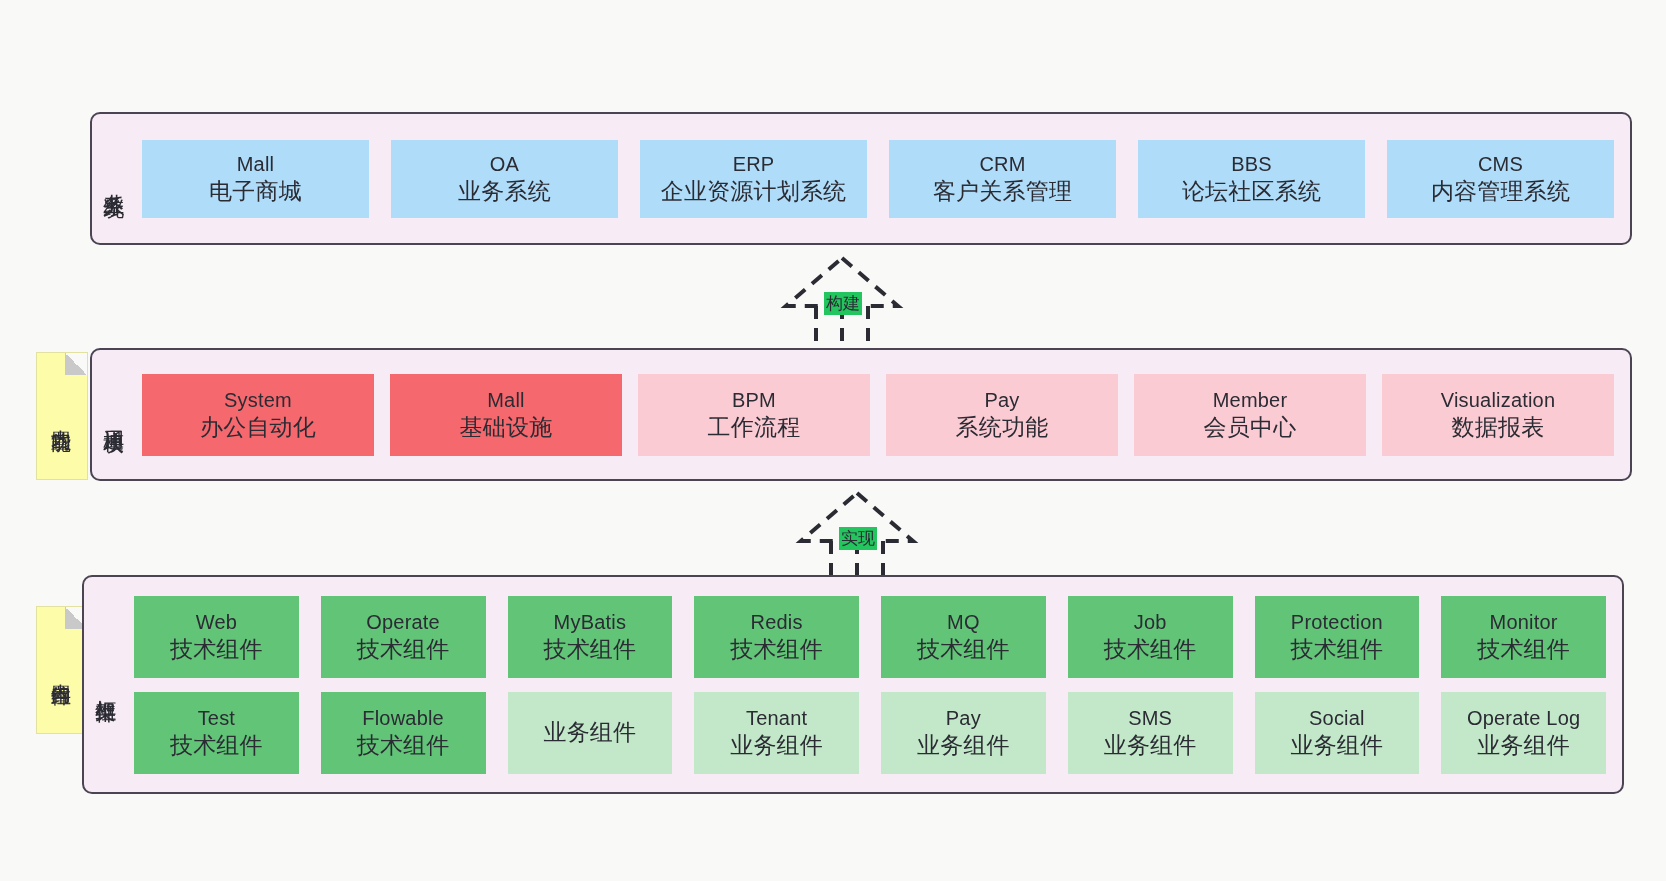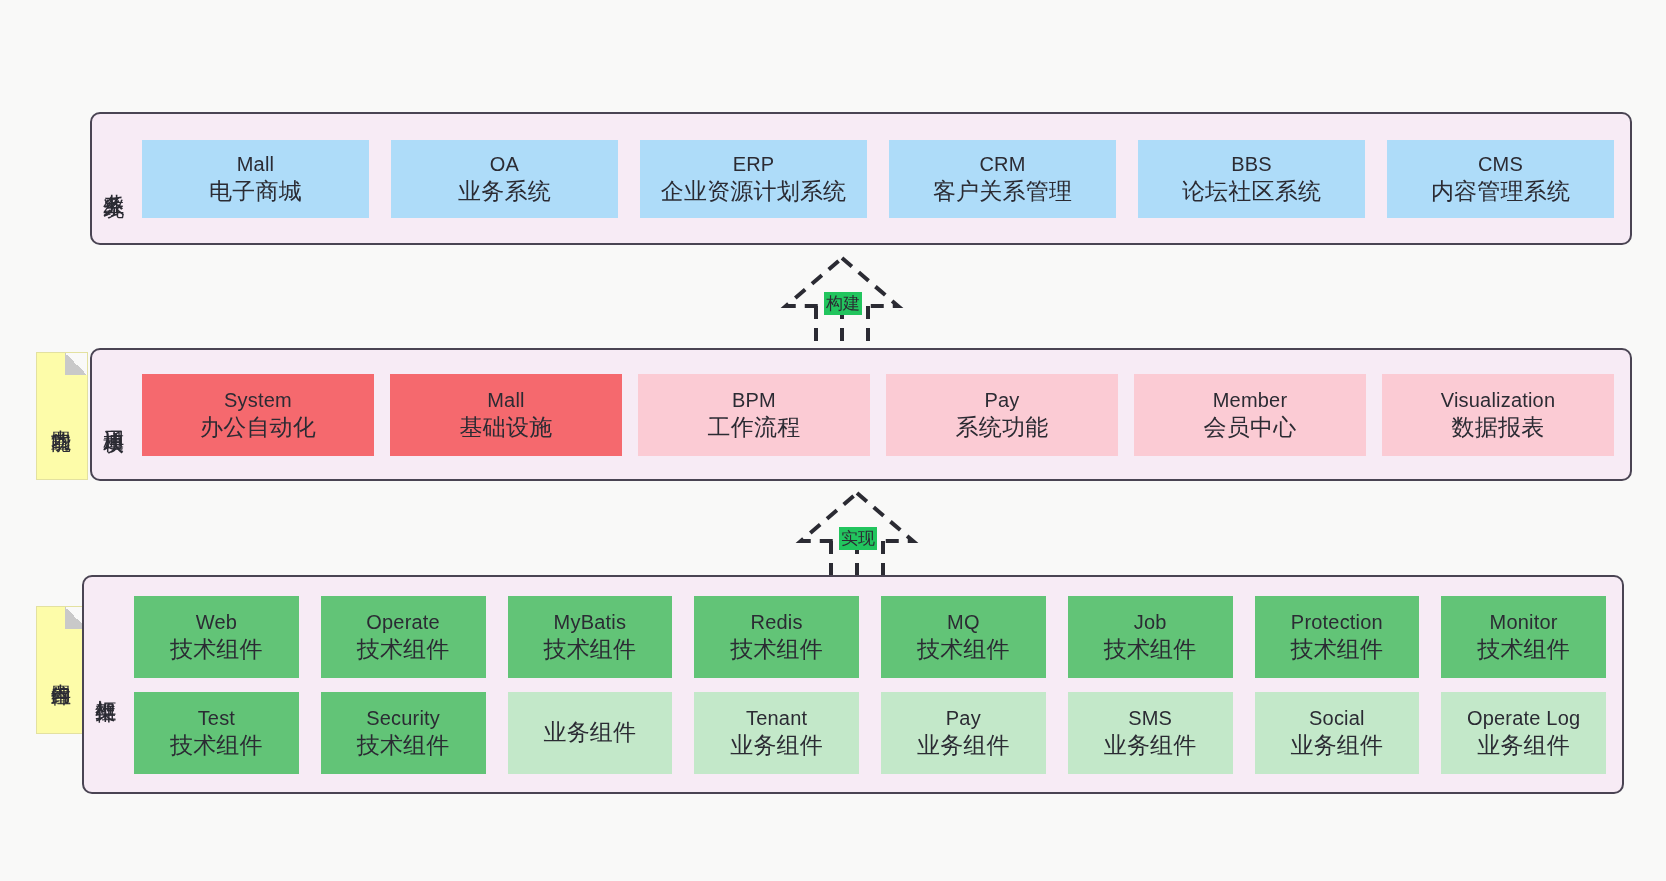--- a/index.html
+++ b/index.html
@@ -281,21 +281,21 @@
           <span class="t2">技术组件</span>
         </div>
       </div>
 
       <div class="row">
         <div class="cell c-green">
           <span class="t1">Test</span>
           <span class="t2">技术组件</span>
         </div>
         <div class="cell c-green">
-          <span class="t1">Security</span>
+          <span class="t1">Flowable</span>
           <span class="t2">技术组件</span>
         </div>
         <div class="cell c-lightgreen">
           <span class="t2">业务组件</span>
         </div>
         <div class="cell c-lightgreen">
           <span class="t1">Tenant</span>
           <span class="t2">业务组件</span>
         </div>
         <div class="cell c-lightgreen">

